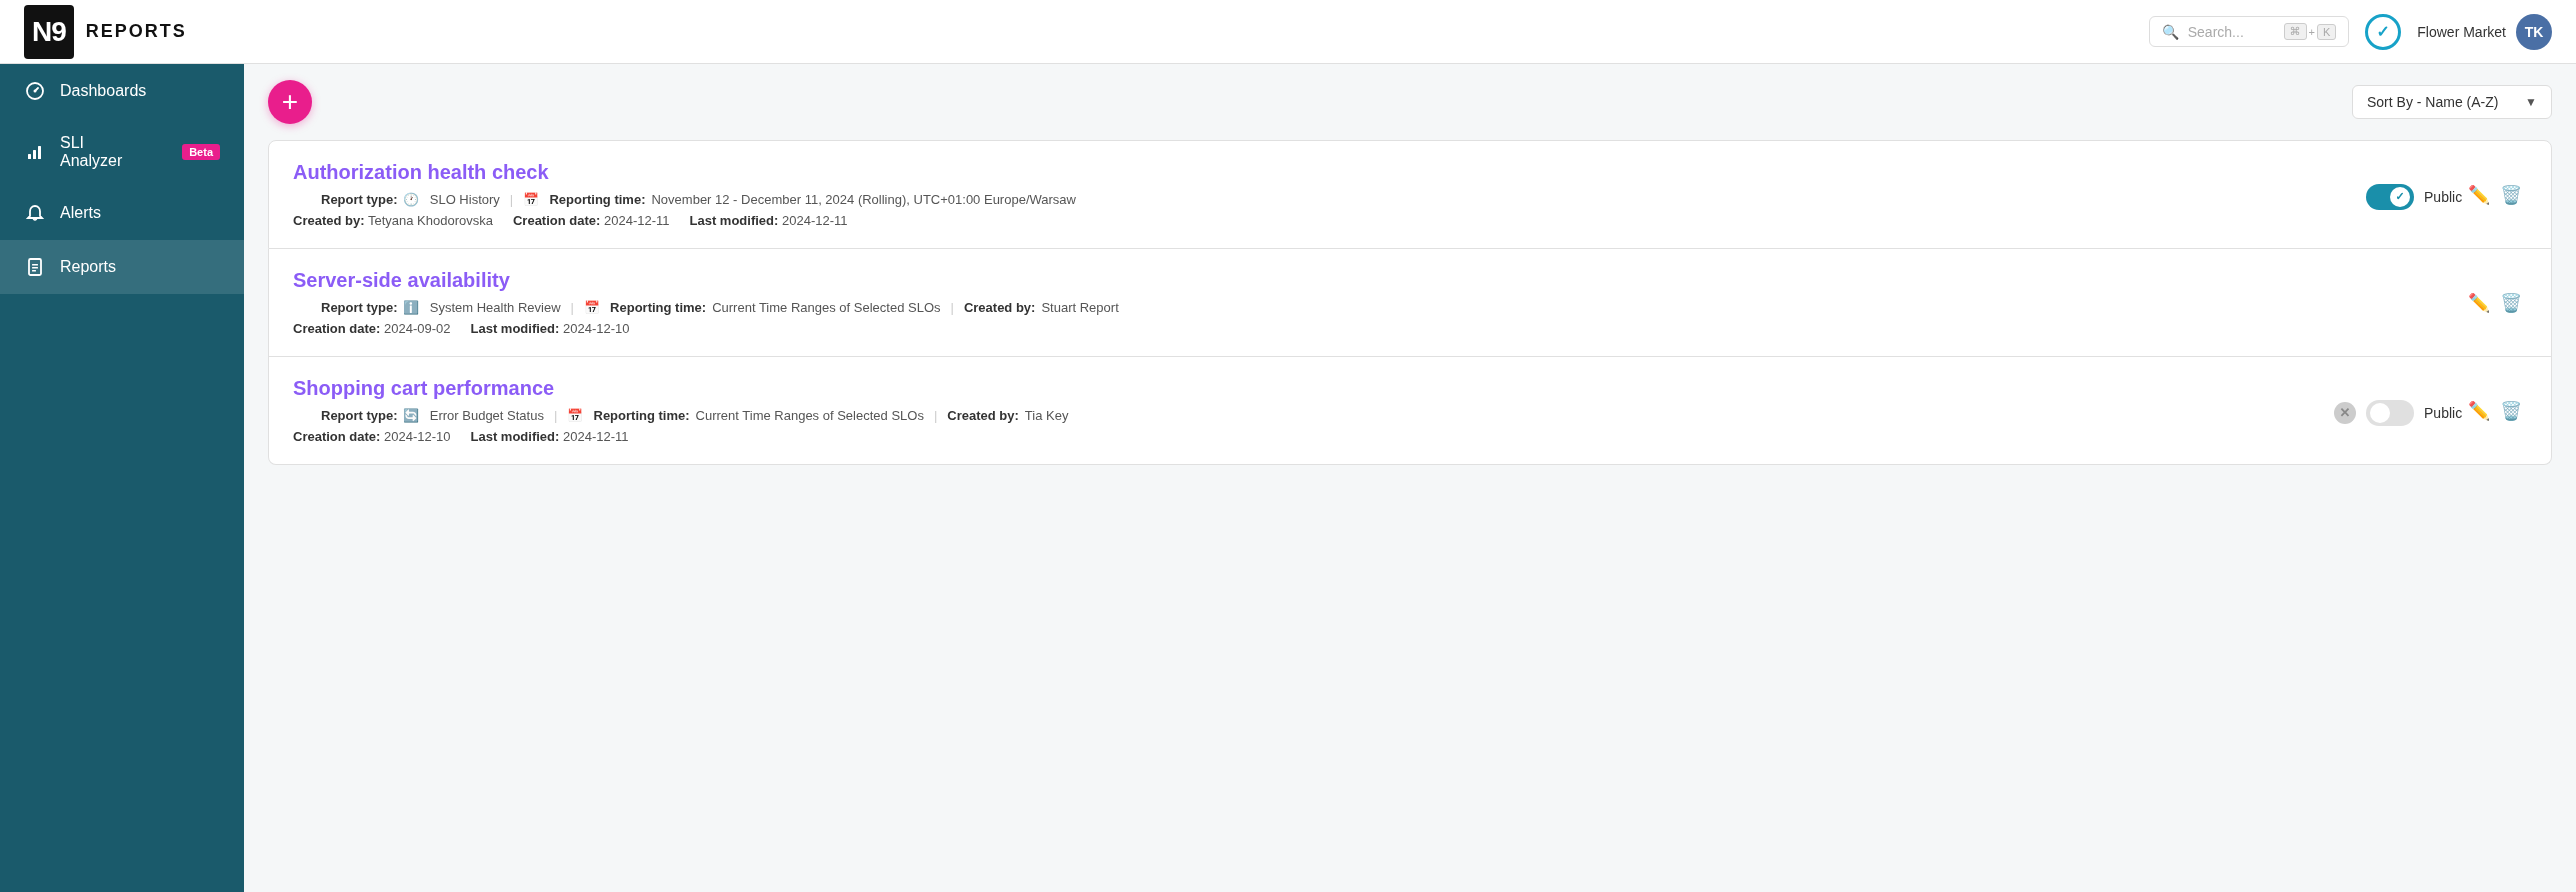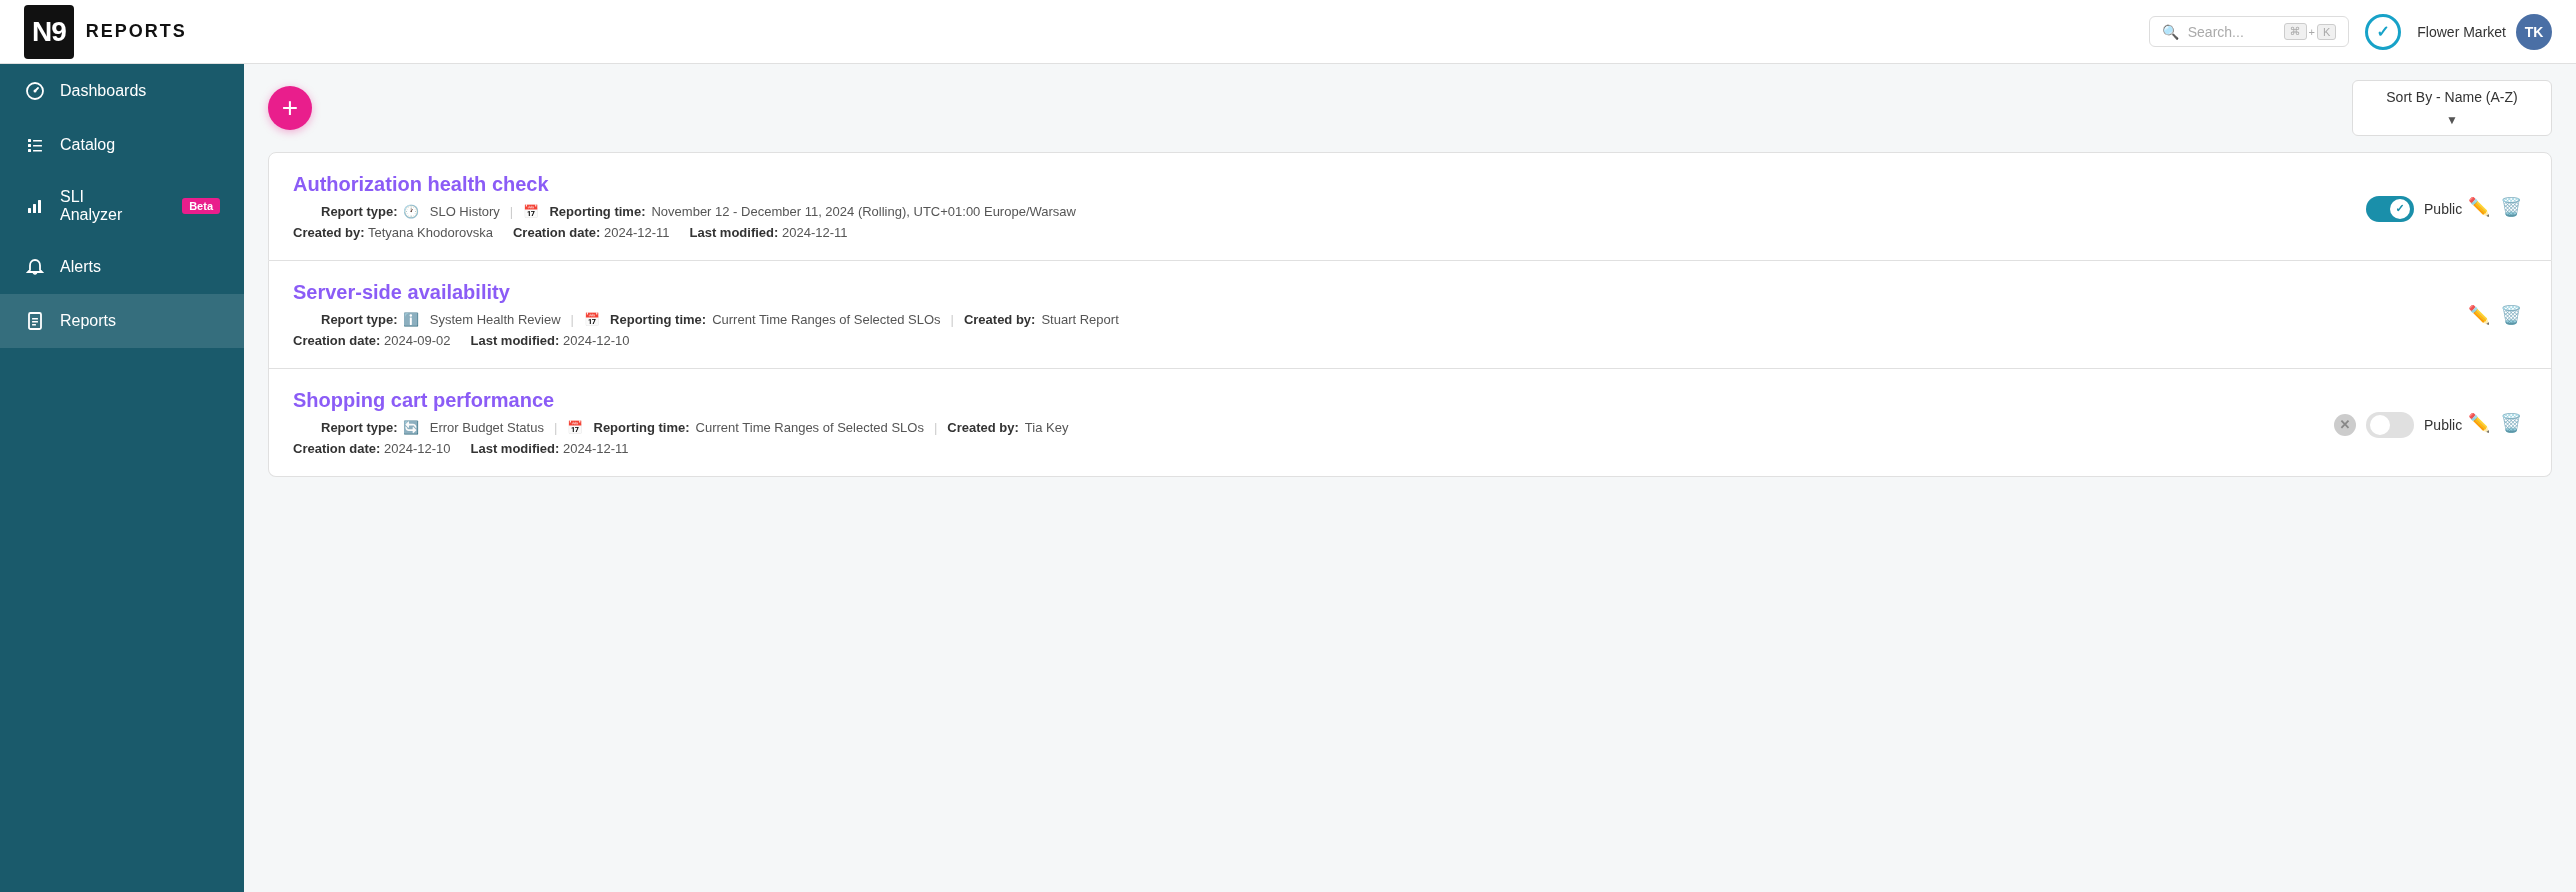--- a/index.html
+++ b/index.html
@@ -61,21 +61,21 @@
     .add-btn {
       width: 44px; height: 44px; border-radius: 50%; background: #e91e8c;
       border: none; cursor: pointer; color: #fff; font-size: 28px;
       display: flex; align-items: center; justify-content: center; line-height: 1;
       box-shadow: 0 2px 8px rgba(233,30,140,0.35);
     }
     .sort-dropdown {
       display: flex; align-items: center; gap: 8px;
       background: #fff; border: 1px solid #ddd; border-radius: 6px;
       padding: 8px 14px; font-size: 14px; color: #333; cursor: pointer;
-      min-width: 200px; justify-content: space-between; flex-direction: column;
+      min-width: 200px; justify-content: space-between;
     }
     .sort-dropdown .chevron { color: #555; font-size: 12px; }
 
     
     .reports-list { padding: 0 24px 24px; display: flex; flex-direction: column; gap: 0; }
     .report-card {
       background: #fff; border: 1px solid #e0e0e0; border-radius: 0;
       padding: 20px 24px; position: relative;
     }
     .report-card:first-child { border-radius: 8px 8px 0 0; }
@@ -153,33 +153,20 @@
       <span class="sidebar-icon">
         <svg width="20" height="20" viewBox="0 0 20 20" fill="none">
           <circle cx="10" cy="10" r="8" stroke="white" stroke-width="1.8"></circle>
           <path d="M10 10 L13 7" stroke="white" stroke-width="1.8" stroke-linecap="round"></path>
           <circle cx="10" cy="10" r="1.5" fill="white"></circle>
         </svg>
       </span>
       <span>Dashboards</span>
     </div>
 
-    <div class="sidebar-item">
-      <span class="sidebar-icon">
-        <svg width="20" height="20" viewBox="0 0 20 20" fill="none">
-          <rect x="3" y="4" width="3" height="3" fill="white" rx="0.5"></rect>
-          <rect x="3" y="9" width="3" height="3" fill="white" rx="0.5"></rect>
-          <rect x="3" y="14" width="3" height="3" fill="white" rx="0.5"></rect>
-          <rect x="8" y="5" width="9" height="1.5" fill="white" rx="0.5"></rect>
-          <rect x="8" y="10" width="9" height="1.5" fill="white" rx="0.5"></rect>
-          <rect x="8" y="15" width="9" height="1.5" fill="white" rx="0.5"></rect>
-        </svg>
-      </span>
-      <span>Catalog</span>
-    </div>
 
 
     <div class="sidebar-item">
       <span class="sidebar-icon">
         <svg width="20" height="20" viewBox="0 0 20 20" fill="none">
           <rect x="3" y="12" width="3" height="5" fill="white" rx="0.5"></rect>
           <rect x="8" y="8" width="3" height="9" fill="white" rx="0.5"></rect>
           <rect x="13" y="4" width="3" height="13" fill="white" rx="0.5"></rect>
         </svg>
       </span>

